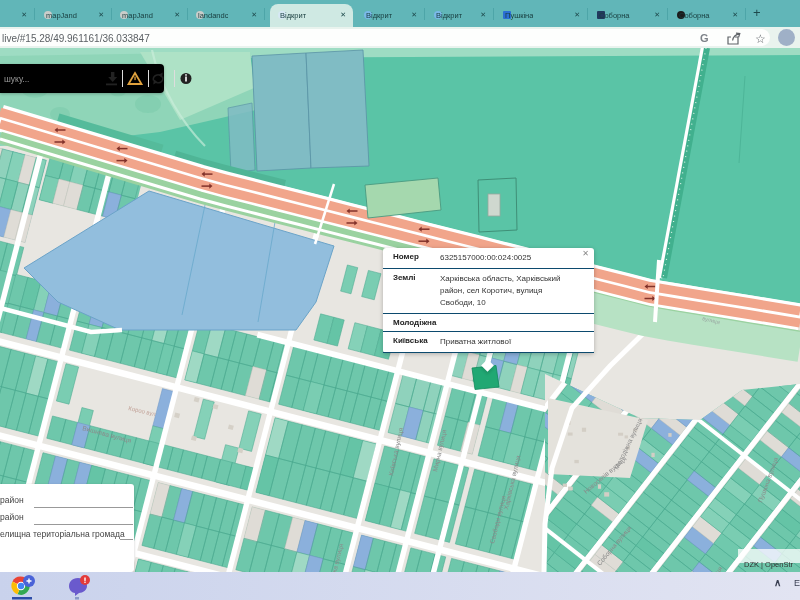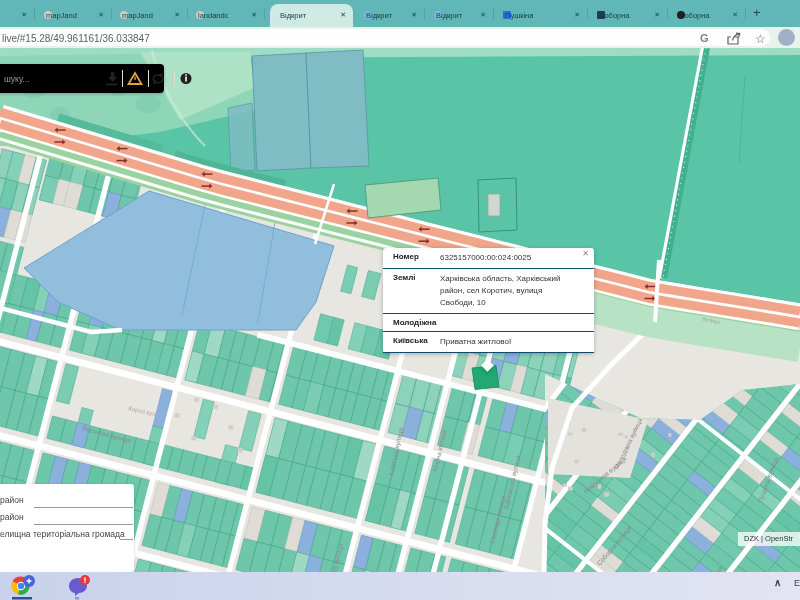--- a/index.html
+++ b/index.html
@@ -18,21 +18,21 @@
 #popup .row:last-child{border-bottom:none}
 #popup .lab{width:57px;padding-left:10px;font-weight:bold;color:#222}
 #popup .val{width:130px;line-height:12px}
 #popup .cl{position:absolute;right:5px;top:1px;color:#888;font-size:8px}
 #ptail{position:absolute;left:100px;top:113px;width:9px;height:9px;background:#fff;transform:rotate(45deg);box-shadow:2px 2px 3px rgba(0,0,0,.12)}
 #sbox{position:absolute;left:0;top:64px;width:164px;height:29px;background:#000000;border-radius:0 4px 4px 0;box-shadow:0 1px 3px rgba(0,0,0,.25)}
 #sbox .ph{position:absolute;left:4px;top:10px;font-size:8.5px;color:#9a9a9a}
 #sbox .vs{position:absolute;top:6px;width:1px;height:17px;background:#ddd}
 #lbox{position:absolute;left:-20px;top:484px;width:154px;height:88px;background:#fff;border-radius:3px;box-shadow:0 1px 3px rgba(0,0,0,.2);font-size:8.5px;color:#444}
 #lbox .ln{position:absolute;height:1px;background:#999}
-#attr{position:absolute;left:738px;top:532px;width:62px;height:14px;background:rgba(255,255,255,.75);font-size:7.5px;color:#333;padding:2px 0 0 6px;white-space:nowrap}
+#attr{position:absolute;left:738px;top:549px;width:62px;height:14px;background:rgba(255,255,255,.75);font-size:7.5px;color:#333;padding:11px 0 0 6px;white-space:nowrap}
 </style></head>
 <body>
 <div id="tabbar">
     <div class="tab" style="left:-40px;width:74px">
       <span class="tx">✕</span>
     </div>
     <div class="tab" style="left:36px;width:75px">
       <span class="fav" style="background:#c9ccc9"></span>
       <span class="tt">mapJand</span>
       <span class="tx">✕</span>

